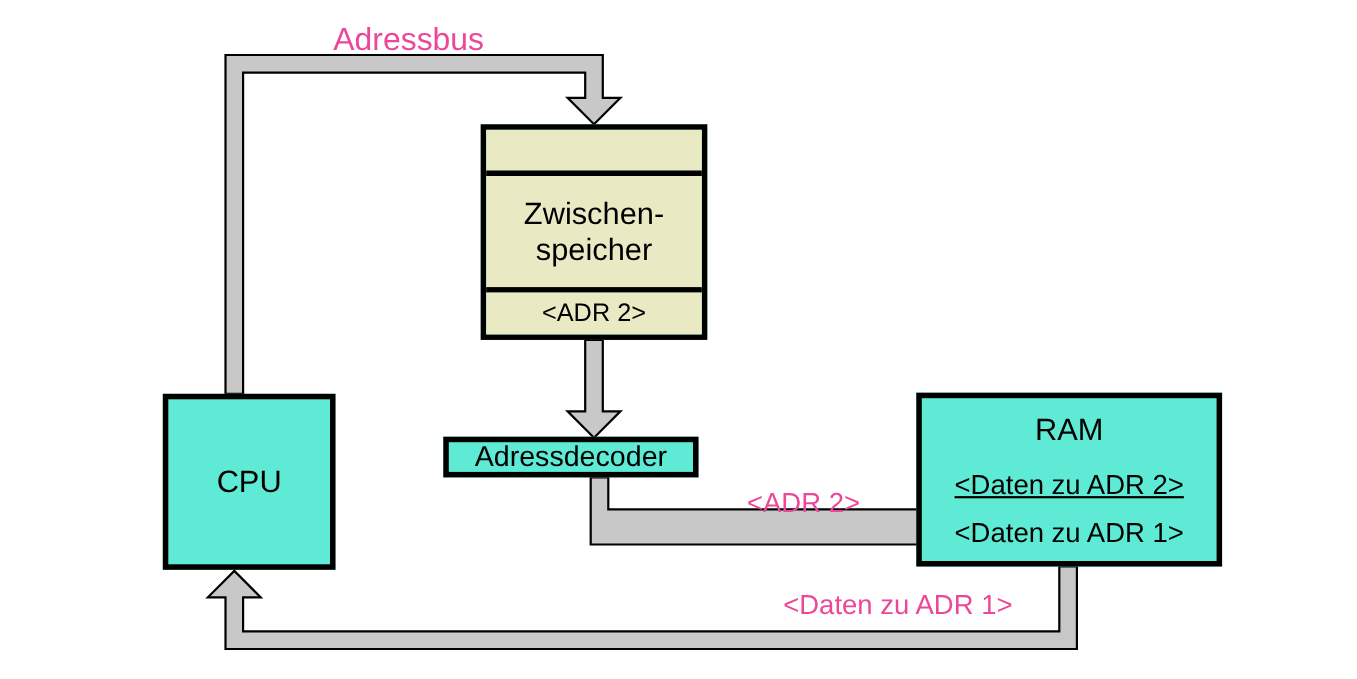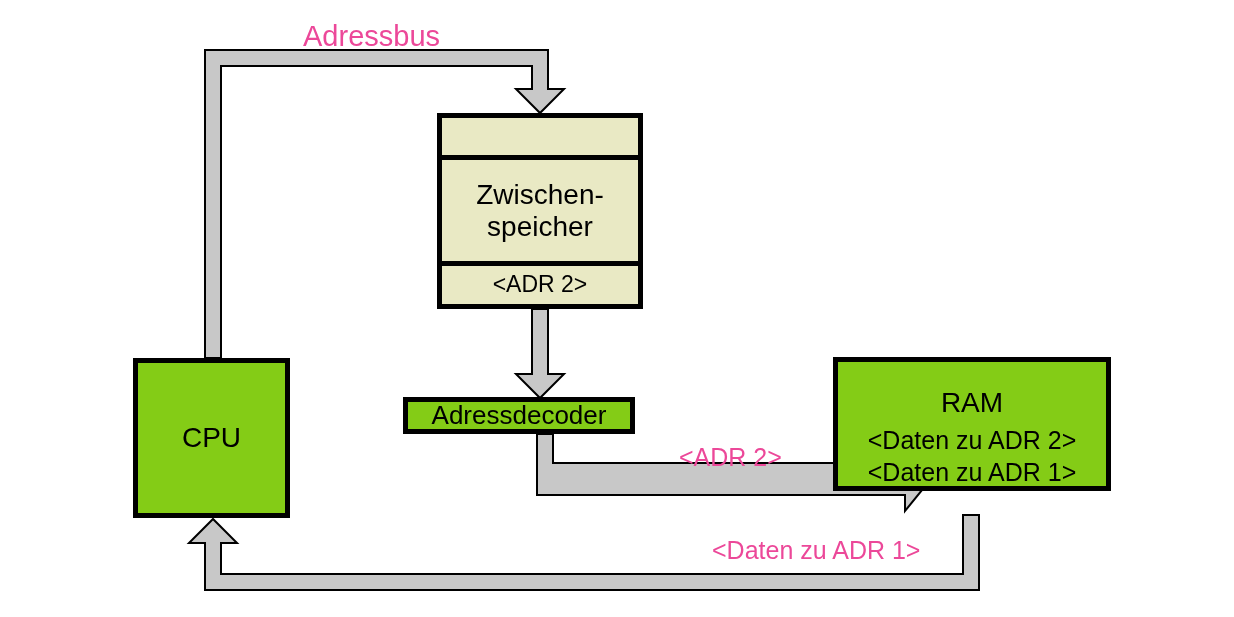--- a/index.html
+++ b/index.html
@@ -20,36 +20,36 @@
   #diagram-svg {
     position: absolute;
     left: 0;
     top: 0;
     width: 1234px;
     height: 617px;
   }
   .box {
     position: absolute;
     box-sizing: border-box;
-    background: #84cc16;
+    background: #5eead4;
     border: 5px solid #000000;
     display: flex;
     flex-direction: column;
     align-items: stretch;
     justify-content: center;
   }
   .box-label {
     text-align: center;
     color: #000000;
     line-height: 1.12;
     white-space: pre-line;
   }
   
   #cpu-box {
-    left: 133px;
+    left: 148px;
     top: 358px;
     width: 157px;
     height: 160px;
     justify-content: center;
   }
   #cpu-box .box-label {
     font-size: 28px;
   }
   
   #buffer-box {
@@ -93,32 +93,33 @@
     justify-content: center;
   }
   #decoder-box .box-label {
     font-size: 26px;
   }
   
   #ram-box {
     left: 833px;
     top: 357px;
     width: 278px;
-    height: 134px;
-    justify-content: flex-end;
+    height: 158px;
+    justify-content: center;
     padding-top: 2px;
+    gap: 12px;
   }
   #ram-title {
     font-size: 28px;
     margin-bottom: 8px;
   }
   #ram-line-1, #ram-line-2 {
     font-size: 25px;
   }
-  #ram-line-1 { margin-bottom: 4px; }
+  #ram-line-1 { margin-bottom: 4px; text-decoration: underline; }
   
   .free-label {
     position: absolute;
     color: #ec4899;
     white-space: nowrap;
   }
   #adressbus-label {
     left: 303px;
     top: 20px;
     font-size: 29px;

